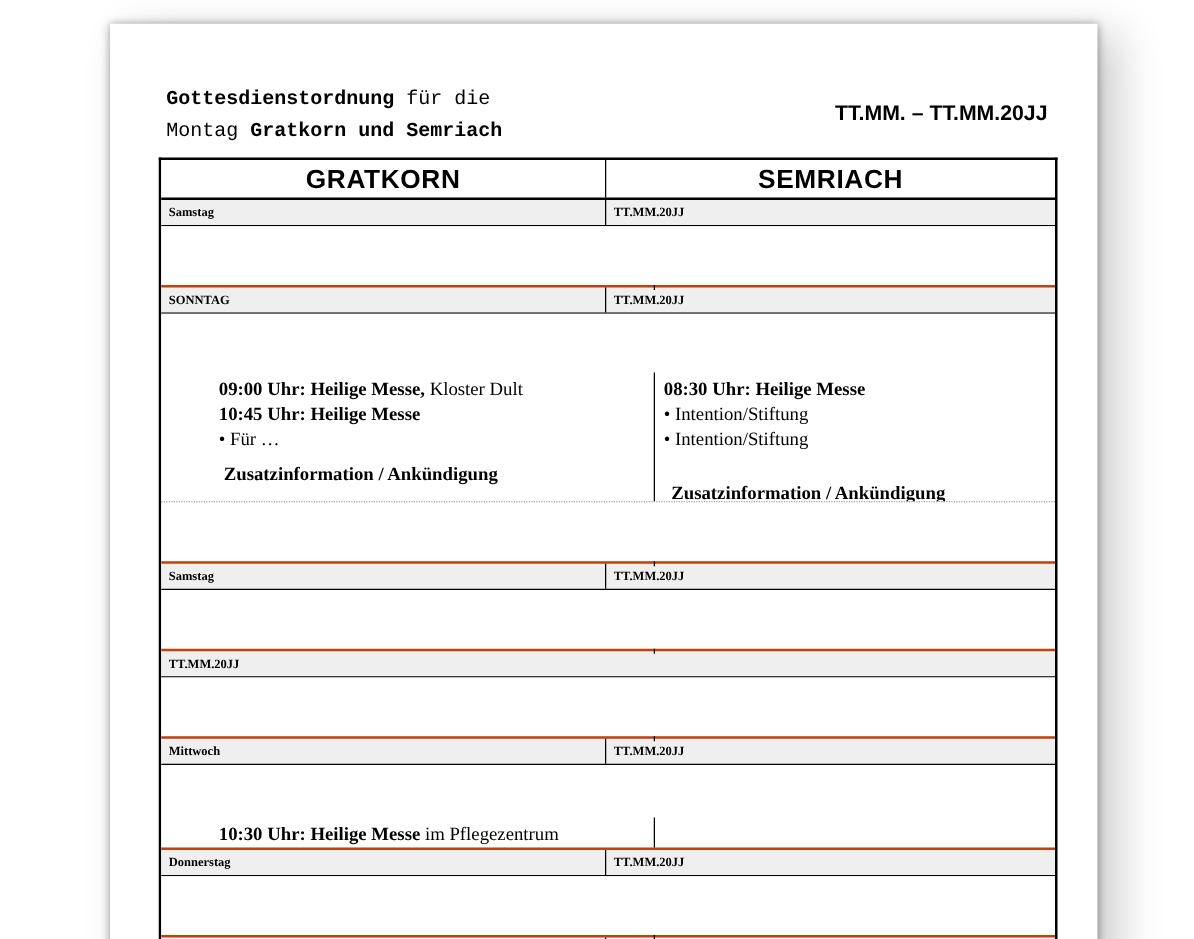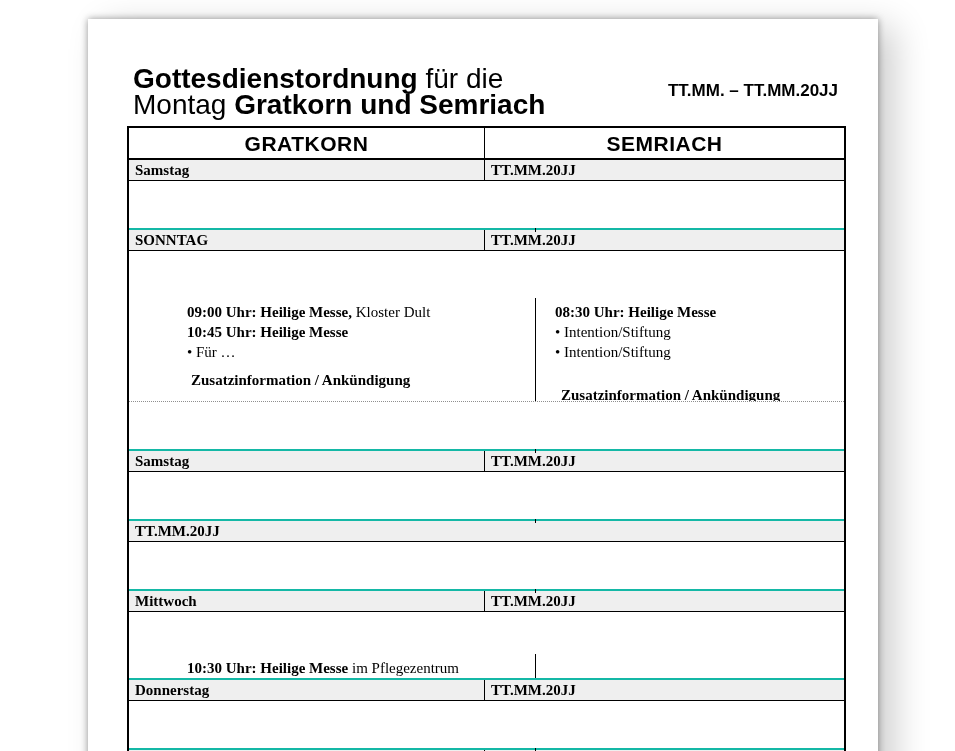--- a/index.html
+++ b/index.html
@@ -8,40 +8,40 @@
 
   .page {
     position:absolute; left:88px; top:19px; width:790px; height:790px;
     background:#ffffff;
     box-shadow: 0 0 7px rgba(0,0,0,0.40), 16px 8px 34px rgba(0,0,0,0.20);
   }
   .content { padding:47px 32px 0 39px; }
 
   .header-block { display:flex; justify-content:space-between; align-items:flex-start;
                   padding:0 8px 0 6px; margin-bottom:8px; }
-  .title { font-family:Liberation Sans, sans-serif; font-size:28px; line-height:26px; }
+  .title { font-family:Liberation Mono, monospace; font-size:16px; line-height:26px; }
   .b { font-weight:bold; }
   .date-range { font-family:"Liberation Sans", sans-serif; font-weight:bold;
                 font-size:17px; margin-top:15px; white-space:nowrap; }
 
   .gtable { width:719px; border:2px solid #000; border-bottom:none; background:#fff; }
   .row { display:flex; background:#fff; }
   .cell { overflow:hidden; }
   .cell.left  { width:356px; border-right:1.5px solid #000; }
   .cell.right { flex:1; }
 
   .header-row { height:32px; border-bottom:2px solid #000; }
   .header-row .cell { font-family:"Liberation Sans", sans-serif; font-weight:bold;
                       font-size:21px; line-height:31px; text-align:center; letter-spacing:0.5px; }
 
-  .row.day { height:23px; background:#efefef; border-top:2px solid #14b8a6; border-bottom:1px solid #000; }
+  .row.day { height:23px; background:#efefef; border-top:2px solid #c2410c; border-bottom:1px solid #000; }
   #rows .row.day:first-child { border-top:none; height:21px; }
-  .row.day .cell { font-weight:bold; font-size:15px; line-height:19px; padding:1px 0 0 6px; }
+  .row.day .cell { font-weight:bold; font-size:10px; line-height:19px; padding:1px 0 0 6px; }
 
-  .row.content .cell { padding:4px 6px 0 7px; font-size:15px;margin-left:12px; }
+  .row.content .cell { padding:4px 6px 0 7px; font-size:15px; }
   .row.content .para { line-height:20px; }
   .row.content.dotted { border-bottom:1px dotted #8f8f8f; }
 </style>
 </head>
 <body>
 
 <div class="page">
   <div class="content">
 
     <div class="header-block">

